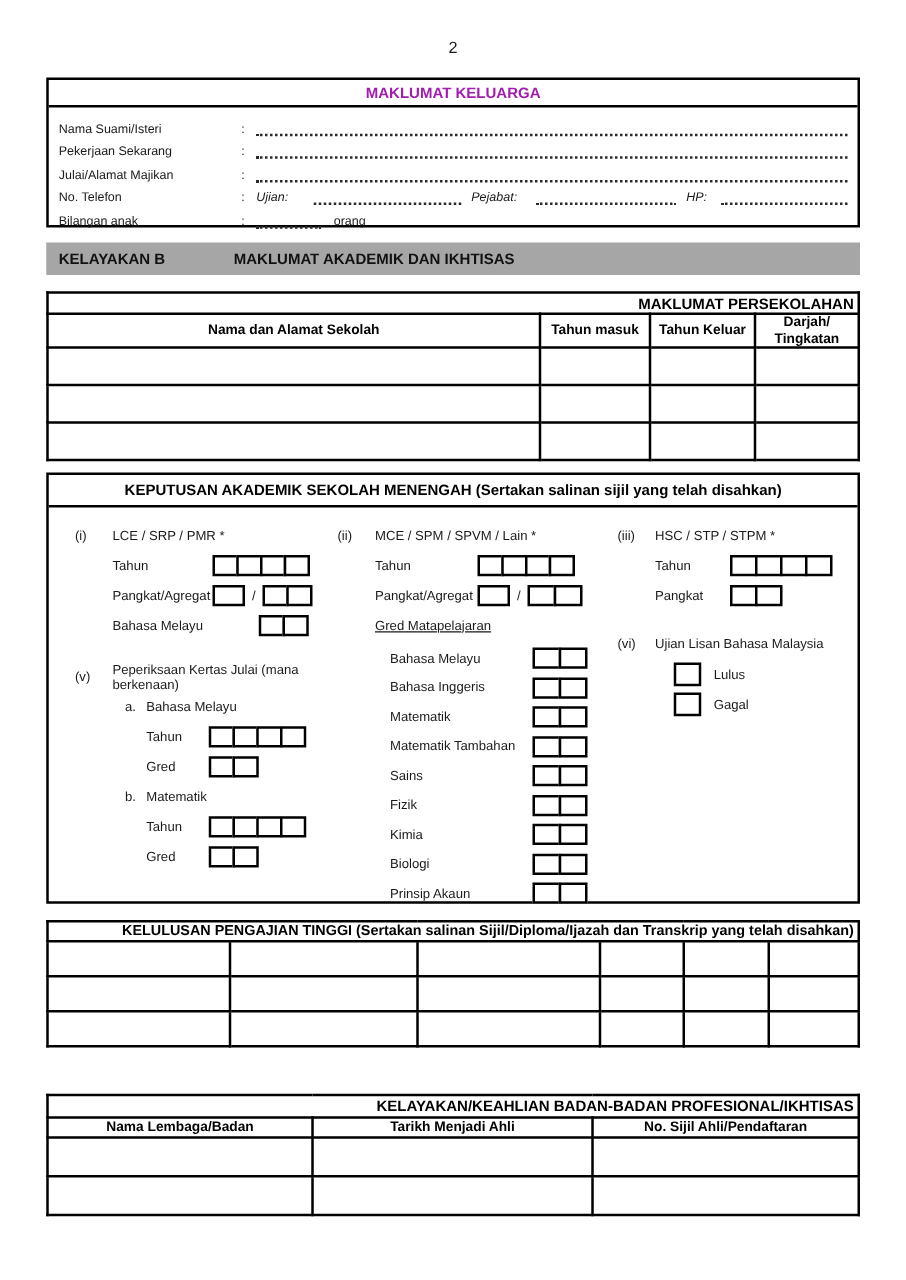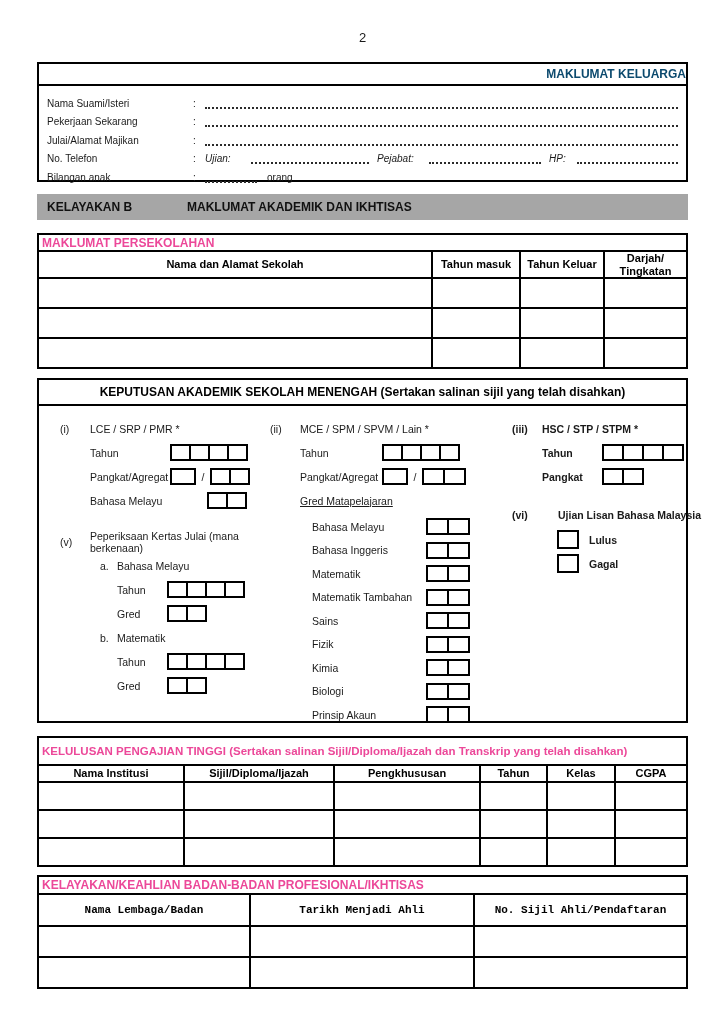--- a/index.html
+++ b/index.html
@@ -8,75 +8,75 @@
     font-family:"Liberation Sans","DejaVu Sans",sans-serif; color:#1a1a1a;
     overflow:hidden;
   }
   .sec { position:absolute; left:37px; width:651px; box-sizing:border-box; }
 
   
   #pagenum { position:absolute; top:30px; left:0; width:100%; text-align:center; font-size:13px; }
 
   
   #keluarga { top:62px; height:120px; border:2px solid #000; }
-  .box-title { height:20px; line-height:20px; text-align:right; font-weight:bold; font-size:12px; border-bottom:2px solid #000; color:#0c4a6e; }
+  .box-title { height:20px; line-height:20px; text-align:center; font-weight:bold; font-size:12px; border-bottom:2px solid #000; color:#a21caf; }
   .fam-body { padding:4px 8px 0 8px; }
   .frow { display:flex; align-items:flex-end; height:18.5px; font-size:10px; }
   .flabel { width:146px; }
   .fcolon { width:12px; }
   .fdot { border-bottom:2px dotted #2a2a2a; height:13px; flex:none; }
   .fdot.fill { flex:1; }
   .it { font-style:italic; }
   .w-rumah { width:46px; } .w-pejabat { width:52px; margin-left:8px; } .w-hp { width:28px; margin-left:8px; }
   .d118 { width:118px; } .d112 { width:112px; } .d52 { width:52px; }
   .orang { margin-left:10px; }
 
   
   #bahagianb { top:194px; height:26px; background:#a6a6a6; display:flex; align-items:center; font-weight:bold; font-size:12px; color:#111; }
   .bb-label { margin-left:10px; width:140px; flex:none; }
 
   
   .tbl { border-collapse:collapse; width:651px; table-layout:fixed; background:#fff; }
   .tbl th, .tbl td { border:2px solid #000; padding:0 3px; box-sizing:border-box; }
-  .ttitle { font-size:12px; font-weight:bold; text-align:left; color:#ec4899; }
+  .ttitle { font-size:12px; font-weight:bold; text-align:right; color:#000000; }
   .thdr th { font-size:11px; font-weight:bold; text-align:center; white-space:pre-line; line-height:1.15; color:#000; }
   #persekolahan { top:233px; }
   #persekolahan .ttitle { height:17px; }
   #persekolahan .thdr th { height:27px; }
   #persekolahan td { height:30px; }
   #tinggi { top:736px; }
-  #tinggi .ttitle { height:28px; font-size:11.5px; }
+  #tinggi .ttitle { height:16px; font-size:11.5px; }
   #tinggi .thdr th { height:17px; }
   #tinggi td { height:28px; }
   #profesional { top:875px; }
   #profesional .ttitle { height:18px; }
-  #profesional .thdr th { height:32px;font-family:Liberation Mono, monospace; }
+  #profesional .thdr th { height:16px; }
   #profesional td { height:31px; }
 
   
   #keputusan { top:378px; height:345px; border:2px solid #000; font-size:10.5px; }
   .ktitle-row { height:24px; line-height:24px; border-bottom:2px solid #000; text-align:center; font-weight:bold; font-size:12px; color:#000; }
   .kcontent { position:relative; height:317px; }
   .kcol { position:absolute; top:14px; }
   #kcol1 { left:21px; width:232px; }
   #kcol2 { left:231px; width:222px; }
-  #kcol3 { left:473px; width:200px;font-weight:bold; }
+  #kcol3 { left:455px; width:200px; }
   .khead { display:flex; align-items:center; height:17px; margin-bottom:7px; }
   .knum { width:30px; flex:none; }
   .krow { display:flex; align-items:center; height:17px; margin-bottom:7px; }
   .pl30 { padding-left:30px; } .pl40 { padding-left:40px; } .pl57 { padding-left:57px; } .pl42 { padding-left:42px; }
   .kl80 { width:80px; flex:none; } .kl117 { width:117px; flex:none; } .kl82 { width:82px; flex:none; }
   .kl114 { width:114px; flex:none; } .kl60 { width:60px; flex:none; } .kl50 { width:50px; flex:none; }
   .letter { width:17px; flex:none; }
   .bx { width:21px; height:17px; border:2px solid #000; box-sizing:border-box; background:#fff; flex:none; }
   .bx + .bx { margin-left:-2px; }
   .bx.w26 { width:26px; } .bx.w23 { width:23px; } .bx.w22 { width:22px; }
   .slash { width:14px; text-align:center; flex:none; }
   .underl { text-decoration:underline; }
-  .mt24 { margin-top:24px; } .mt21 { margin-top:21px;gap:16px; }
+  .mt24 { margin-top:24px; } .mt21 { margin-top:21px; }
   .subrows { margin-top:9px; }
   .subrows .krow { margin-bottom:6.5px; }
   .chk { width:22px; height:19px; border:2px solid #000; box-sizing:border-box; background:#fff; flex:none; }
   .optrow { display:flex; align-items:center; height:19px; margin-bottom:5px; padding-left:45px; }
   .olabel { margin-left:10px; }
 </style>
 </head>
 <body>
 
 <div class="page">
@@ -345,28 +345,20 @@
         <col style="width:150px">
         <col style="width:146px">
         <col style="width:67px">
         <col style="width:68px">
         <col>
       </colgroup>
     <thead>
       <tr>
           <th colspan="6" class="ttitle">KELULUSAN PENGAJIAN TINGGI (Sertakan salinan Sijil/Diploma/Ijazah dan Transkrip yang telah disahkan)</th>
         </tr>
-      <tr class="thdr">
-        <th>Nama Institusi</th>
-        <th>Sijil/Diploma/Ijazah</th>
-        <th>Pengkhususan</th>
-        <th>Tahun</th>
-        <th>Kelas</th>
-        <th>CGPA</th>
-      </tr>
     </thead>
     <tbody>
       <tr>
           <td></td>
           <td></td>
           <td></td>
           <td></td>
           <td></td>
           <td></td>
         </tr>

